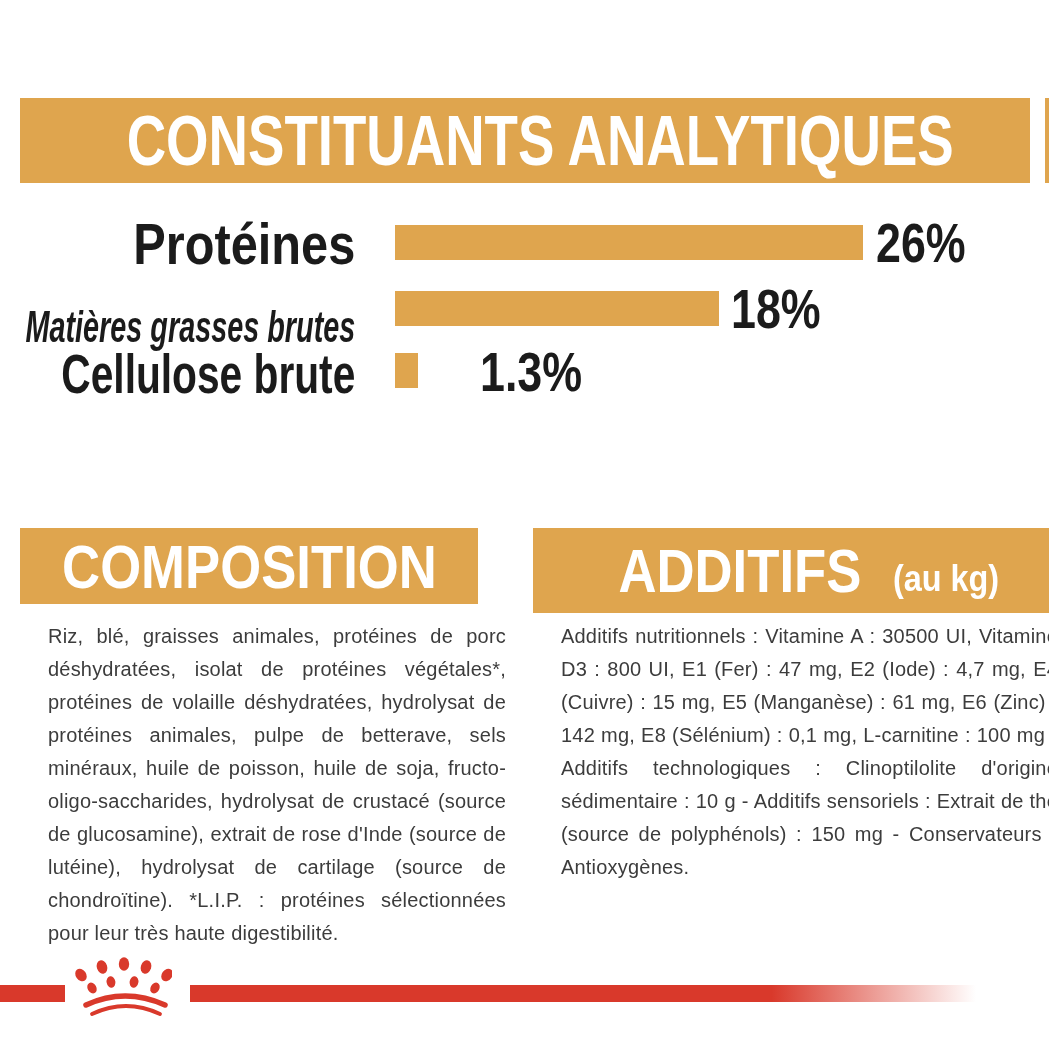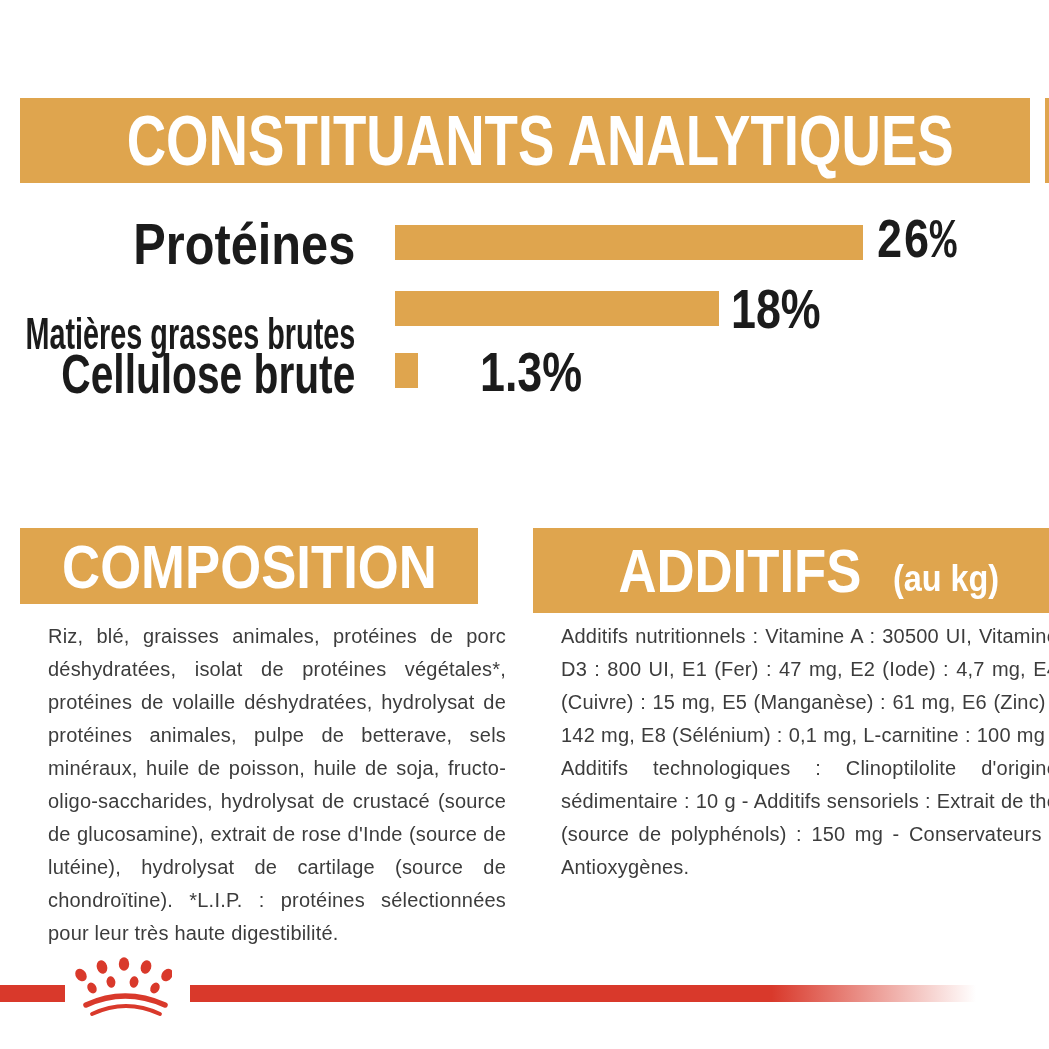--- a/index.html
+++ b/index.html
@@ -24,27 +24,27 @@
   .band-comp .band-title{font-size:62px;transform:scaleX(0.85);transform-origin:center;}
   .band-addi{left:533px;top:528px;width:536px;height:85px;}
   .band-addi .band-title{font-size:62px;transform:scaleX(0.85);transform-origin:center;}
   .band-suffix{color:var(--heading-text);font-weight:bold;font-size:36px;white-space:nowrap;position:relative;top:8px;margin-left:4px;display:inline-block;transform:scaleX(0.9);}
   .edge-sliver{position:absolute;left:1045px;top:98px;width:4px;height:85px;background:var(--gold);}
 
   
   .row-label{position:absolute;left:0;width:355px;height:70px;display:flex;align-items:flex-end;justify-content:flex-end;color:var(--label-text);font-weight:bold;white-space:nowrap;}
   .row-label > span{display:inline-block;transform-origin:right center;}
   .lbl0{top:207px;} .lbl0 > span{font-size:58px;transform:scaleX(0.84);}
-  .lbl1{top:290px;} .lbl1 > span{font-size:45px;transform:scaleX(0.64);}
+  .lbl1{top:283px;font-style:italic;} .lbl1 > span{font-size:45px;transform:scaleX(0.64);}
   .lbl2{top:336px;} .lbl2 > span{font-size:55px;transform:scaleX(0.74);}
   .bar{position:absolute;left:395px;height:35px;background:var(--gold);}
   .bar0{top:225px;} .bar1{top:291px;} .bar2{top:353px;}
   .row-value{position:absolute;height:70px;display:flex;align-items:center;color:var(--label-text);font-weight:bold;white-space:nowrap;}
   .row-value > span{display:inline-block;font-size:56px;transform:scaleX(0.8);transform-origin:left center;}
-  .val0{left:876px;top:207px;font-family:Liberation Mono, monospace;} .val1{left:731px;top:273px;} .val2{left:432px;top:336px;margin-left:48px;}
+  .val0{left:876px;top:207px;} .val1{left:731px;top:273px;} .val2{left:432px;top:336px;margin-left:48px;}
 
   
   .bodytext{position:absolute;top:620px;color:var(--body-text);font-size:20px;line-height:33px;text-align:justify;letter-spacing:0.2px;margin-left:28px;}
   .bodytext-comp{left:20px;width:458px;}
   .bodytext-addi{left:533px;width:497px;}
 
   
   .redline{position:absolute;top:985px;height:17px;background:var(--red);}
   .redline-left{left:0;width:65px;}
   .redline-right{left:190px;width:786px;background:linear-gradient(to right,var(--red) 0%,var(--red) 74%,rgba(217,57,43,0) 100%);}

